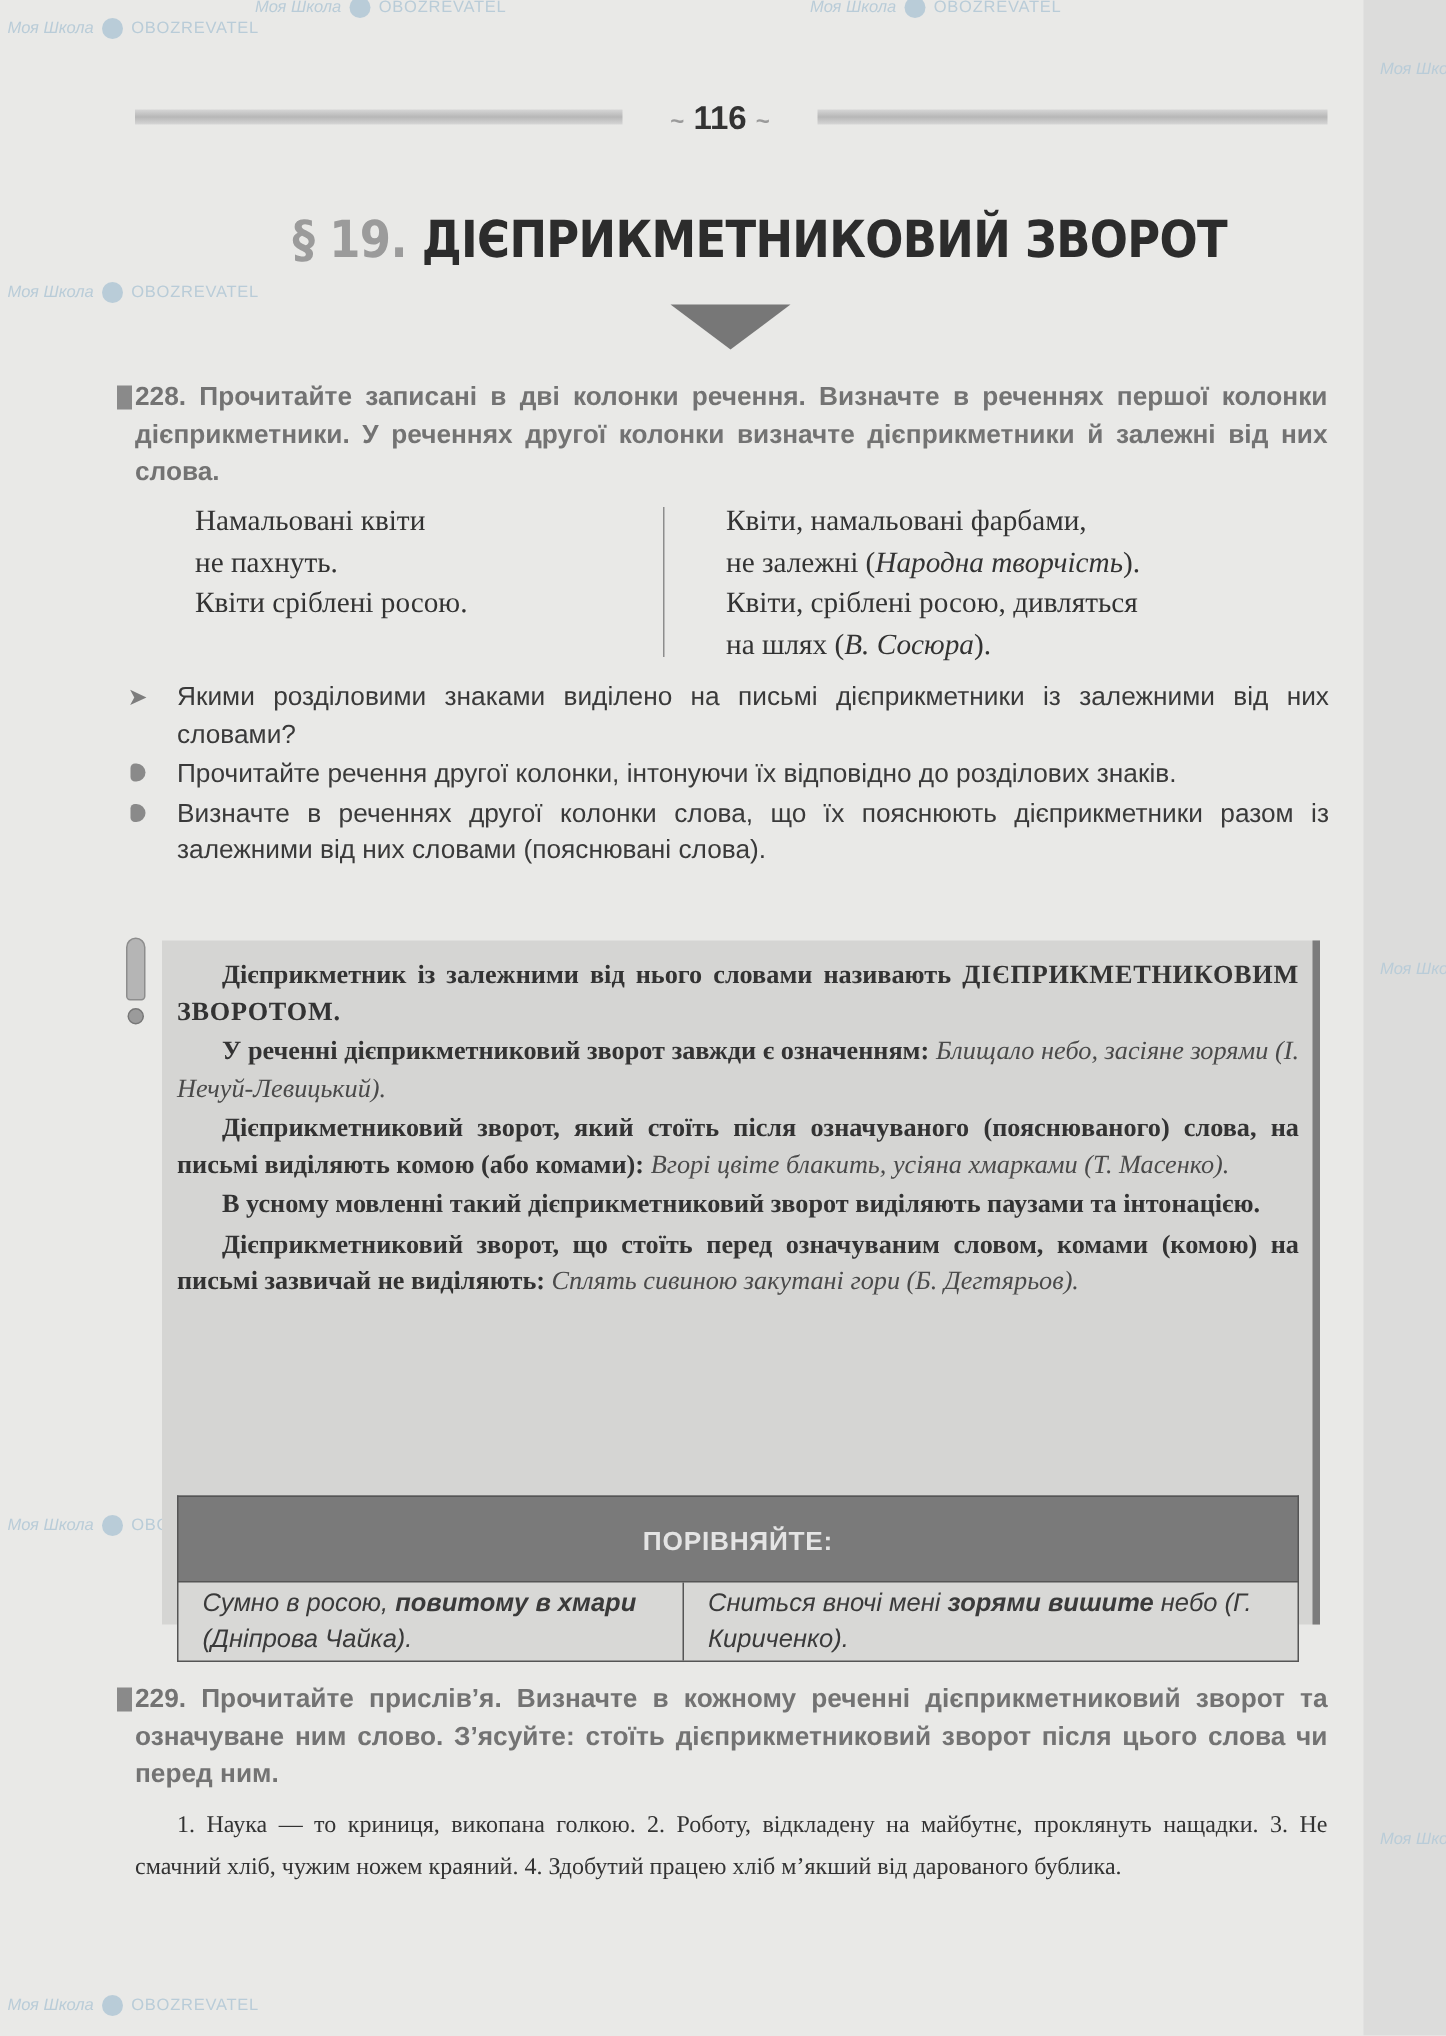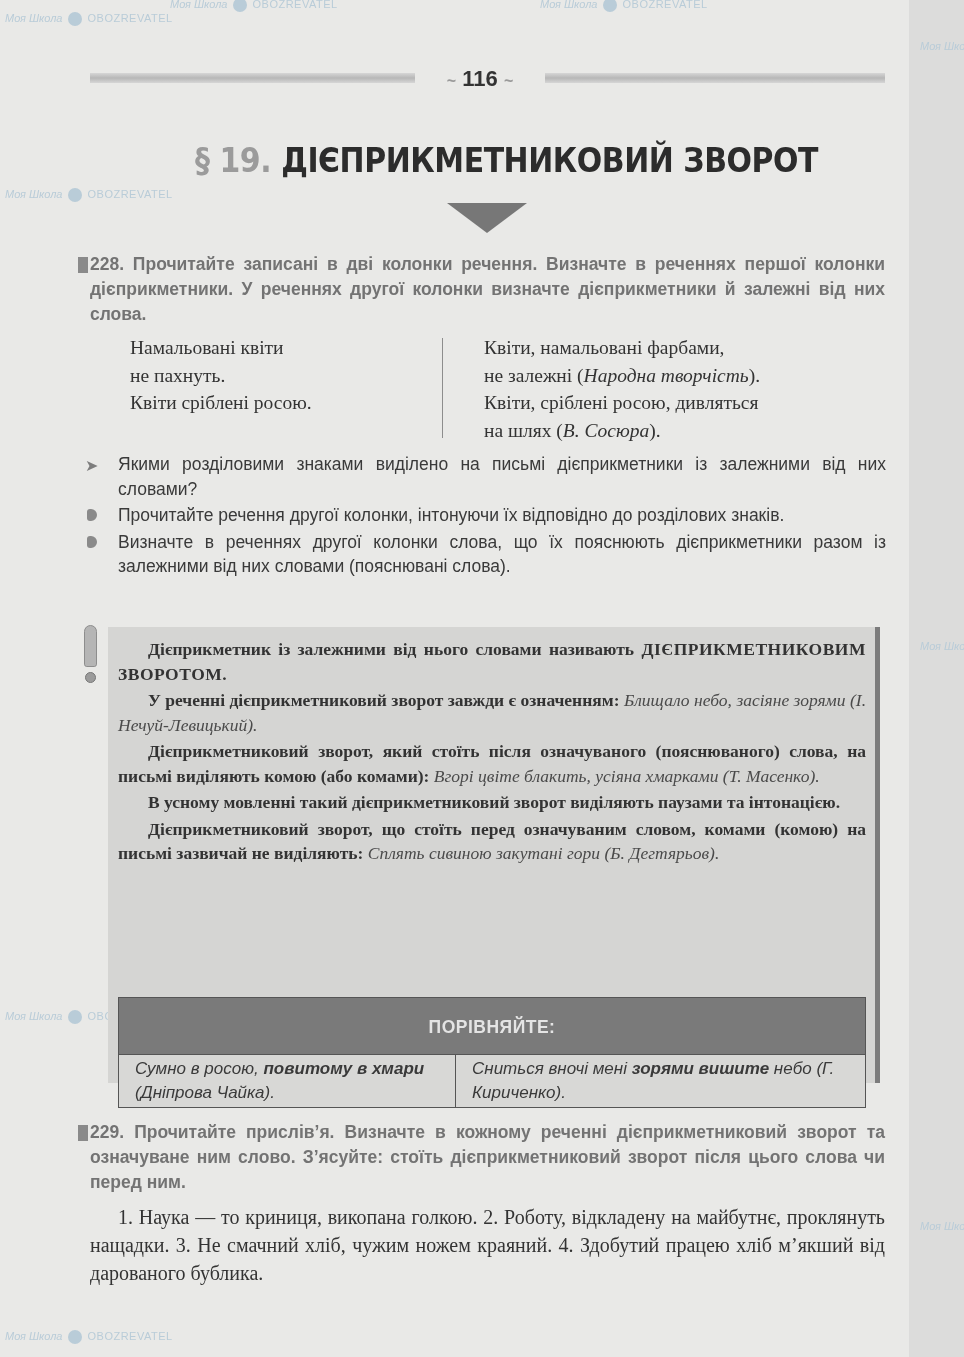--- a/index.html
+++ b/index.html
@@ -56,21 +56,21 @@
     
     .cmp { position: absolute; left: 118px; top: 963px; width: 748px; margin-top: 34px; }
     .cmp-head { height: 56px; background: #7a7a7a; color: #e4e4e4; font-weight: bold; font-size: 17.5px; text-align: center; line-height: 58px; letter-spacing: 0.5px; border: 1px solid #555; border-bottom: none; }
     .cmp-row { display: flex; border: 1px solid #555; height: 52px; background: #d8d8d6; }
     .cmp-cell { flex: 1; padding: 2px 16px; font-size: 17px; line-height: 24px; font-style: italic; color: #3a3a3a; }
     .cmp-cell:first-child { border-right: 1px solid #555; flex: 0 0 304px; }
     .cmp-cell .bi { font-weight: bold; text-align: right; }
 
     
     .ex229 { top: 1120px; }
-    .text229 { position: absolute; left: 90px; top: 1203px; width: 795px; font-family: "Liberation Serif", serif; font-size: 20px; line-height: 28px; color: #333; text-align: justify; text-indent: 28px; }
+    .text229 { position: absolute; left: 90px; top: 1203px; width: 795px; font-family: "Liberation Serif", serif; font-size: 16px; line-height: 28px; color: #333; text-align: justify; text-indent: 28px; }
   </style>
 </head>
 <body>
 
 <div class="page">
   <div class="right-edge"></div>
 
   <div class="wm" style="left:5px;top:12px"><span>Моя Школа</span><span class="circ"></span><b>OBOZREVATEL</b></div>
   <div class="wm" style="left:170px;top:-2px"><span>Моя Школа</span><span class="circ"></span><b>OBOZREVATEL</b></div>
   <div class="wm" style="left:540px;top:-2px"><span>Моя Школа</span><span class="circ"></span><b>OBOZREVATEL</b></div>

